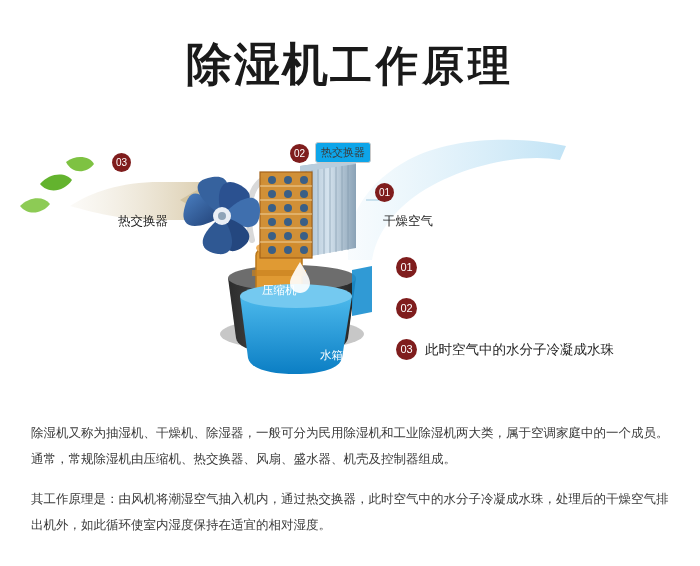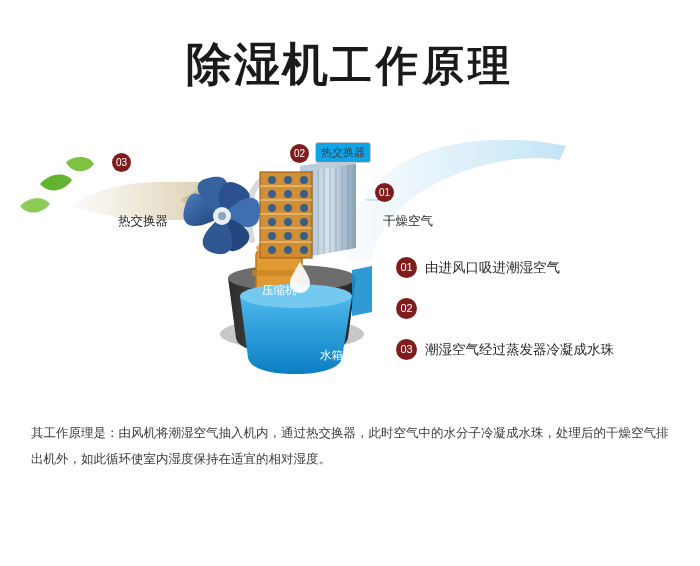--- a/index.html
+++ b/index.html
@@ -290,28 +290,28 @@
     <div class="lbl-box" style="left:315px; top:22px;">热交换器</div>
 
     <div class="badge sm" style="left:375px; top:63px;">01</div>
     <div class="lbl" style="left:383px; top:93px;">干燥空气</div>
 
     <div class="tag-white" style="left:262px; top:163px;">压缩机</div>
     <div class="tag-white" style="left:320px; top:228px;font-family:Liberation Serif, serif;">水箱</div>
 
     <div class="legend-row" style="left:396px; top:137px;">
       <span class="badge">01</span>
-      <span class="legend-text">由进风口吸进潮湿空气</span>
     </div>
     <div class="legend-row" style="left:396px; top:178px;">
       <span class="badge">02</span>
     </div>
     <div class="legend-row" style="left:396px; top:219px;">
       <span class="badge">03</span>
-      <span class="legend-text">潮湿空气经过蒸发器冷凝成水珠</span>
+      <span class="legend-text">此时空气中的水分子冷凝成水珠</span>
     </div>
   </div>
 
   <div class="body-copy">
+    <p>除湿机又称为抽湿机、干燥机、除湿器，一般可分为民用除湿机和工业除湿机两大类，属于空调家庭中的一个成员。通常，常规除湿机由压缩机、热交换器、风扇、盛水器、机壳及控制器组成。</p>
     <p>其工作原理是：由风机将潮湿空气抽入机内，通过热交换器，此时空气中的水分子冷凝成水珠，处理后的干燥空气排出机外，如此循环使室内湿度保持在适宜的相对湿度。</p>
   </div>
 
 </div>
 
 </body></html>

